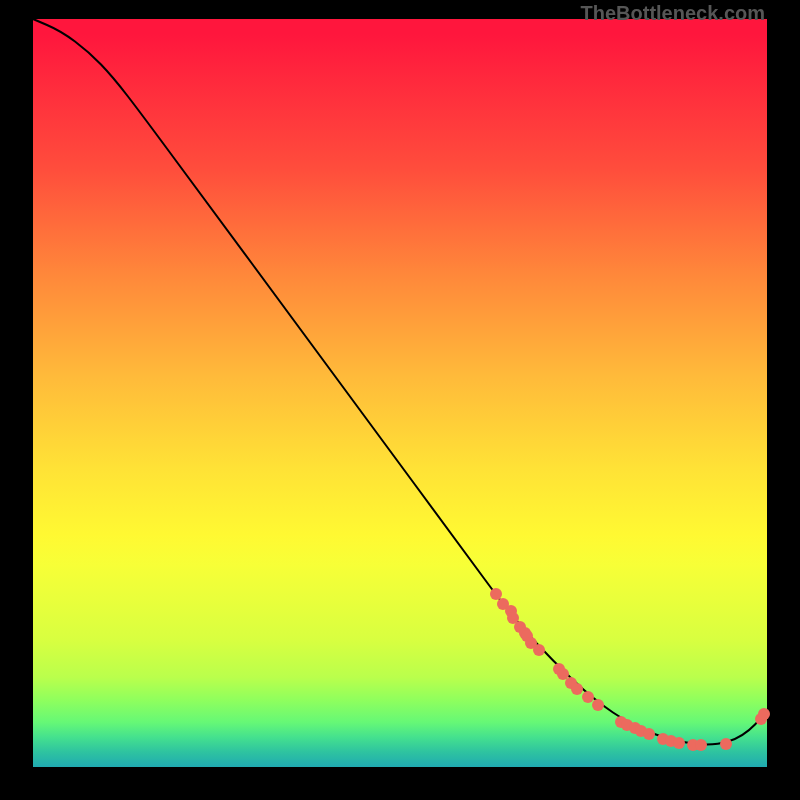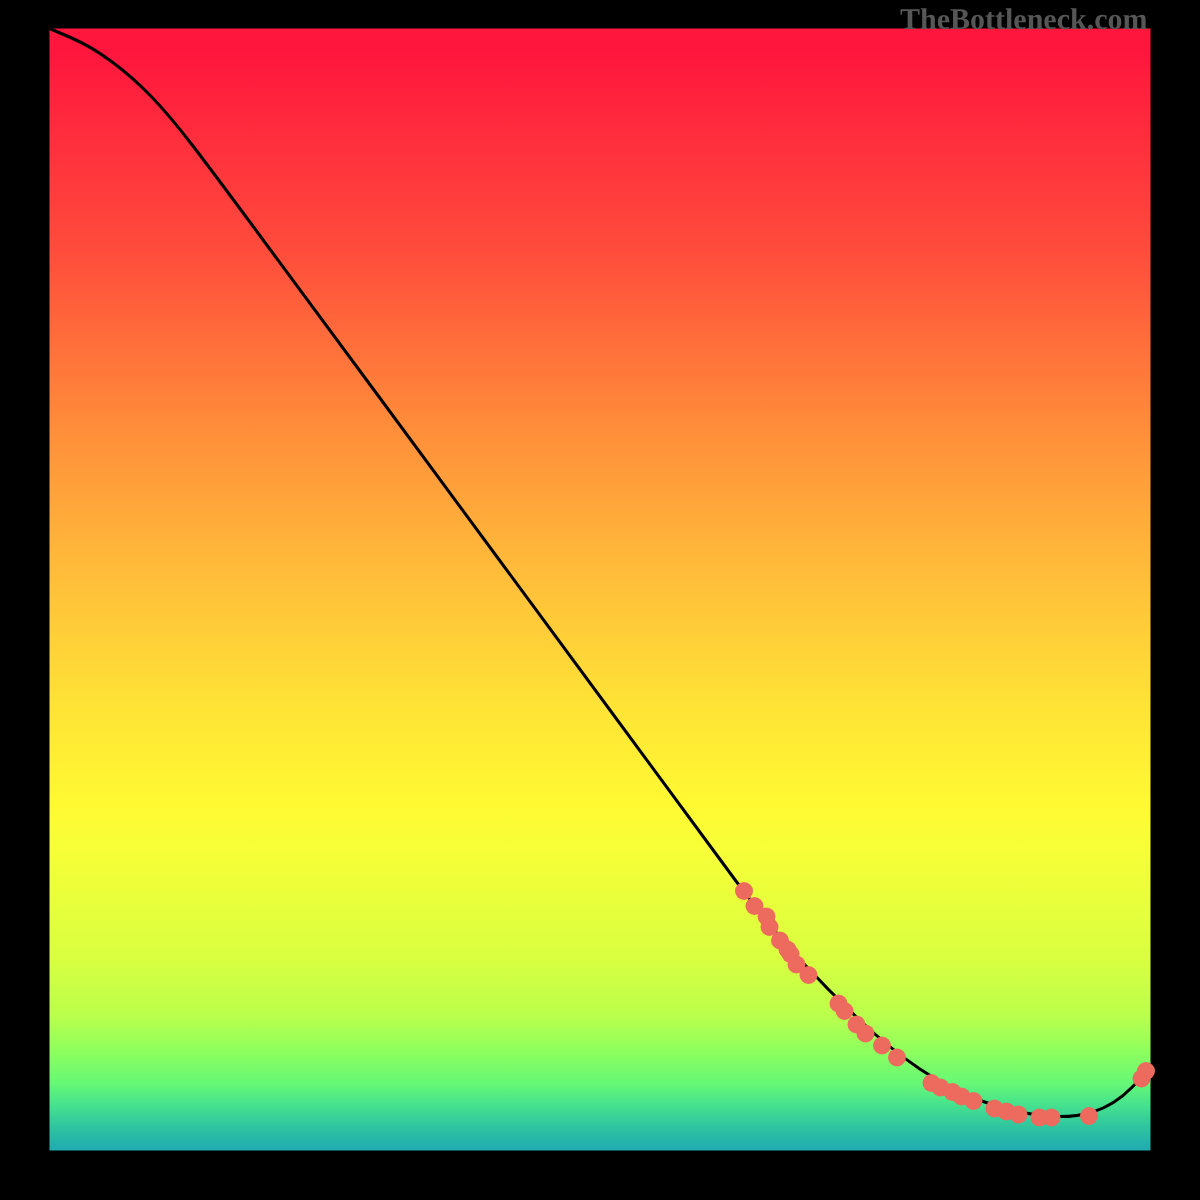--- a/index.html
+++ b/index.html
@@ -45,21 +45,21 @@
       #66f876 94%,
       #45e18e 96%,
       #2ec3a0 98%,
       #20aab1 100%
     );
   }
   .watermark {
     position: absolute;
     right: 35px;
     top: 2px;
-    font-family: Liberation Serif, serif;
+    font-family: Liberation Sans, sans-serif;
     font-size: 20px;
     font-weight: 600;
     color: #565656;
     letter-spacing: 0px;
     pointer-events: none;
   }
   svg.curve {
     position: absolute;
     left: 0;
     top: 0;

